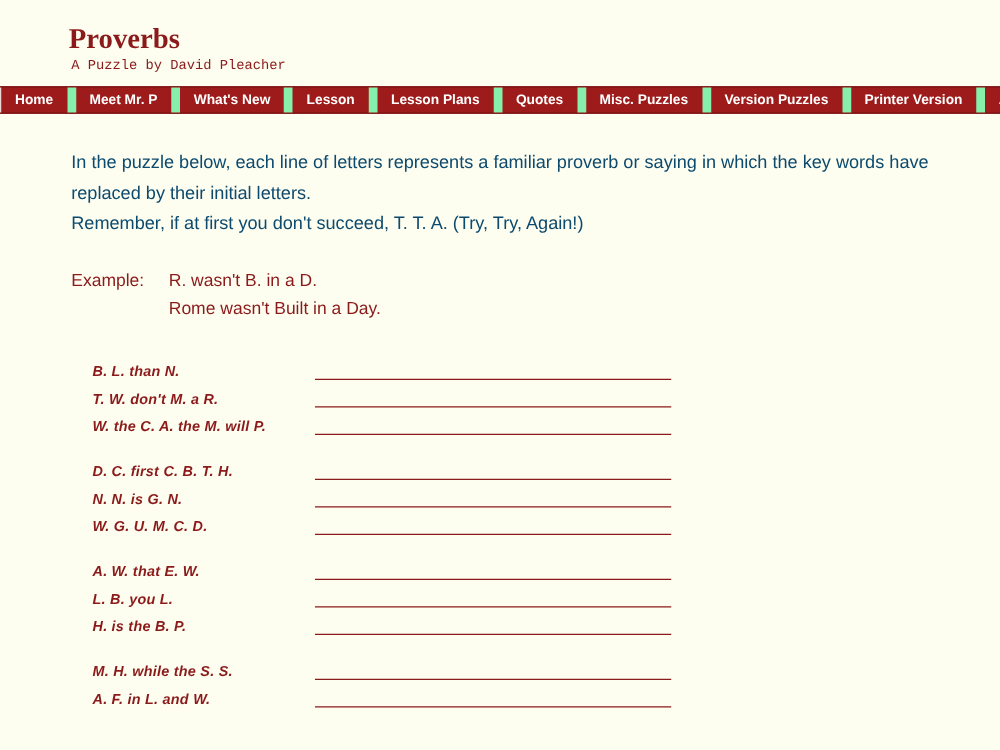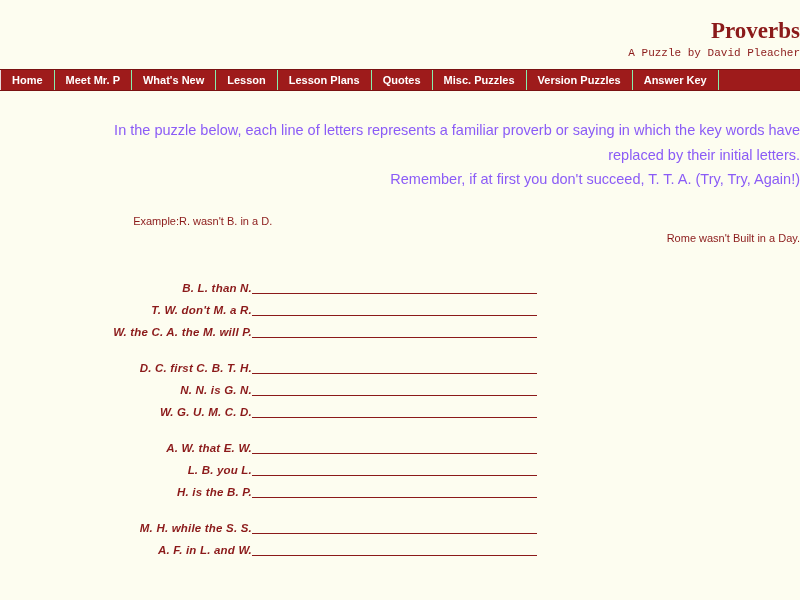--- a/index.html
+++ b/index.html
@@ -12,21 +12,20 @@
   }
   body {
     font-family: "Liberation Sans", sans-serif;
     color: #8b1a1a;
   }
   .page {
     position: relative;
     width: 800px;
     height: 500px;
     background: #fdfdf0;
-    text-align: right;
   }
   .header {
     padding: 18px 0 0 55px;
   }
   .site-title {
     font-family: "Liberation Serif", serif;
     font-size: 23px;
     font-weight: bold;
     color: #8b1a1a;
     margin: 0;
@@ -49,48 +48,47 @@
     width: 800px;
     box-sizing: border-box;
   }
   .nav-item {
     color: #ffffff;
     font-size: 11px;
     font-weight: bold;
     font-family: "Liberation Sans", sans-serif;
     line-height: 20px;
     padding: 0 11px;
-    border-right: 1px solid #86efac;
+    border-right: 7px solid #86efac;
     white-space: nowrap;
     cursor: pointer;
     text-decoration: none;
   }
   .nav-item:first-child {
     border-left: 1px solid #e8d8d8;
   }
   .content {
     padding: 28px 0 0 57px;
   }
   .intro {
     font-size: 14.5px;
-    color: #8b5cf6;
+    color: #0c4a6e;
     line-height: 1.55;
     max-width: 760px;
   }
   .intro p {
     margin: 0 0 0 0;
   }
   .intro .line2 {
     margin-top: 2px;
   }
   .example-block {
     margin-top: 22px;
-    font-size: 11px;
+    font-size: 14px;
     line-height: 1.6;
-    margin-left: 44px;
   }
   .example-row {
     display: flex;
   }
   .example-label {
     width: 78px;
     flex: none;
   }
   .example-answer {
     margin-left: 78px;
@@ -138,20 +136,21 @@
 
   <div class="navbar">
     <a class="nav-item">Home</a>
     <a class="nav-item">Meet Mr. P</a>
     <a class="nav-item">What's New</a>
     <a class="nav-item">Lesson</a>
     <a class="nav-item">Lesson Plans</a>
     <a class="nav-item">Quotes</a>
     <a class="nav-item">Misc. Puzzles</a>
     <a class="nav-item">Version Puzzles</a>
+    <a class="nav-item">Printer Version</a>
     <a class="nav-item">Answer Key</a>
   </div>
 
   <div class="content">
 
     <div class="intro">
       <p>In the puzzle below, each line of letters represents a familiar proverb or saying in which the key words have</p>
       <p class="line2">replaced by their initial letters.</p>
       <p class="line2">Remember, if at first you don't succeed, T. T. A.   (Try, Try, Again!)</p>
     </div>

